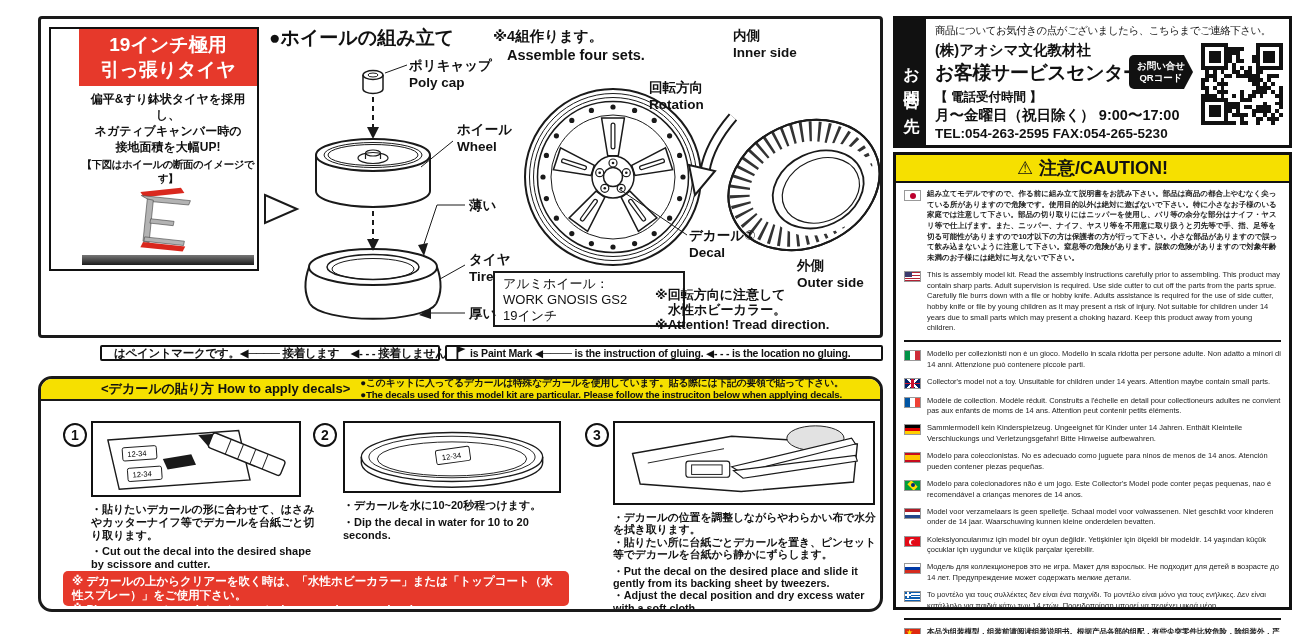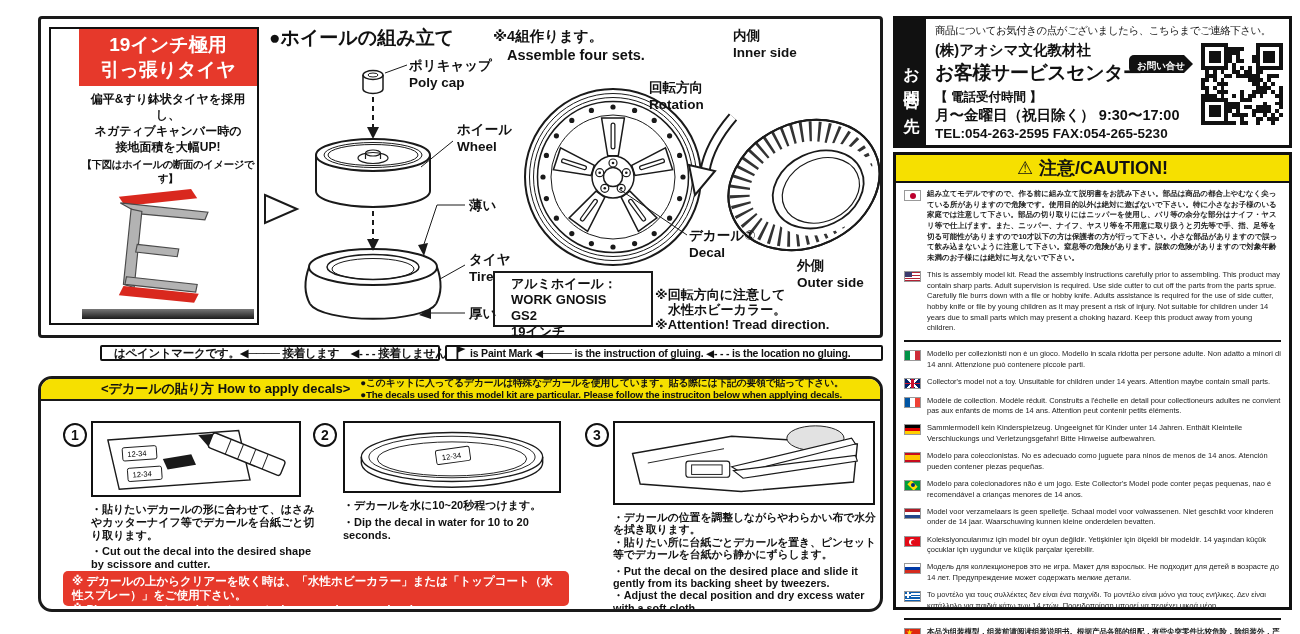--- a/index.html
+++ b/index.html
@@ -3,33 +3,33 @@
 <meta charset="utf-8">
 <style>
   html,body{margin:0;padding:0;background:#e8e8e8;}
   *{box-sizing:border-box;}
   #page{position:relative;width:1300px;height:634px;background:#fff;font-family:"Liberation Sans","DejaVu Sans",sans-serif;color:#111;overflow:hidden;}
 
   
   #top-box{position:absolute;left:38px;top:16px;width:845px;height:322px;border:3px solid #1a1a1a;border-radius:4px;background:#fff;}
   #top-svg{position:absolute;left:0;top:0;width:839px;height:316px;}
 
-  #feature-box{position:absolute;left:8px;top:8px;width:210px;height:298px;border:2.5px solid #111;background:#fff;display:flex;flex-direction:column;padding-left:28px;}
+  #feature-box{position:absolute;left:8px;top:8px;width:210px;height:244px;border:2.5px solid #111;background:#fff;display:flex;flex-direction:column;padding-left:28px;}
   #feature-head{background:#e6392b;color:#fff;text-align:center;font-weight:bold;font-size:19px;line-height:25px;padding:3px 0 4px;}
   .feat-desc{font-size:12px;font-weight:bold;text-align:center;line-height:16px;margin-top:5px;}
   .feat-note{font-size:10.4px;font-weight:bold;text-align:center;margin-top:3px;letter-spacing:-0.4px;}
   #cross-svg{flex:1;width:100%;}
   #ground-bar{height:10px;margin:0 3px 4px;background:linear-gradient(#777,#1c1c1c);}
 
   .lbl{position:absolute;font-weight:bold;font-size:13.5px;line-height:17px;white-space:nowrap;}
   .lbl .en{font-weight:bold;}
   #asm-heading{position:absolute;left:228px;top:6px;font-size:19px;font-weight:bold;}
   #sets-note{position:absolute;left:452px;top:8px;font-size:14.5px;font-weight:bold;line-height:19px;}
   #sets-note .en{padding-left:14px;}
-  #spec-box{position:absolute;left:452px;top:252px;width:160px;height:56px;border:2px solid #1a1a1a;font-size:13px;font-weight:bold;line-height:16px;padding:3px 16px;}
+  #spec-box{position:absolute;left:452px;top:252px;width:192px;height:56px;border:2px solid #1a1a1a;font-size:13px;font-weight:normal;line-height:16px;padding:3px 8px;}
   #attention-note{position:absolute;left:614px;top:268px;font-size:13px;font-weight:bold;line-height:15px;}
 
   
   .legend-box{position:absolute;top:345px;height:16px;border:2px solid #111;border-radius:2px;display:flex;align-items:center;gap:4px;padding:0 8px;font-weight:bold;white-space:nowrap;background:#fff;}
   #legend-jp{left:100px;width:340px;font-size:11.5px;letter-spacing:-0.3px;}
   #legend-en{left:445px;width:438px;font-size:10.5px;letter-spacing:-0.2px;}
 
   
   #decal-box{position:absolute;left:38px;top:376px;width:845px;height:236px;border:3px solid #1a1a1a;border-radius:14px;background:#fff;overflow:hidden;}
   #decal-head{height:22px;background:#f6e000;border-bottom:2.5px solid #1a1a1a;display:flex;align-items:center;}
@@ -46,21 +46,21 @@
   
   #contact-box{position:absolute;left:893px;top:16px;width:399px;height:132px;border:3px solid #111;display:flex;background:#fff;}
   #contact-bar{width:30px;background:#111;color:#fff;display:flex;align-items:center;justify-content:center;writing-mode:vertical-rl;text-orientation:upright;font-size:16px;font-weight:bold;letter-spacing:3px;}
   #contact-content{flex:1;position:relative;padding:5px 8px 4px 9px;}
   .c-notice{font-size:10.5px;font-weight:normal;letter-spacing:-0.5px;white-space:nowrap;}
   .c-company{font-size:14.5px;font-weight:bold;margin-top:3px;}
   .c-center{font-size:19px;font-weight:bold;letter-spacing:-0.5px;}
   .c-hours-title{font-size:12.5px;font-weight:bold;margin-top:3px;}
   .c-hours{font-size:14.5px;font-weight:bold;}
   .c-tel{font-size:13.5px;font-weight:bold;margin-top:1px;}
-  #qr-badge{position:absolute;right:96px;top:36px;width:64px;height:18px;background:#111;color:#fff;border-radius:5px 0 0 5px;clip-path:polygon(0 0,calc(100% - 9px) 0,100% 50%,calc(100% - 9px) 100%,0 100%);font-size:9.5px;font-weight:bold;text-align:center;line-height:11.5px;padding-top:5px;}
+  #qr-badge{position:absolute;right:96px;top:36px;width:64px;height:34px;background:#111;color:#fff;border-radius:5px 0 0 5px;clip-path:polygon(0 0,calc(100% - 9px) 0,100% 50%,calc(100% - 9px) 100%,0 100%);font-size:9.5px;font-weight:bold;text-align:center;line-height:11.5px;padding-top:5px;}
   #qr-code{position:absolute;right:6px;top:24px;width:82px;height:82px;}
 
   
   #caution-box{position:absolute;left:893px;top:152px;width:399px;height:458px;border:3px solid #111;background:#fff;}
   #caution-head{height:28px;background:#f6e000;border-bottom:2.5px solid #111;display:flex;align-items:center;justify-content:center;font-size:18px;font-weight:bold;gap:6px;}
   #caution-body{padding:6px 8px 4px;}
   .c-row{display:flex;gap:6px;margin-bottom:6.5px;align-items:flex-start;}
   .c-row p{margin:0;font-size:7.5px;line-height:1.42;color:#222;}
   .c-row.jp p,.c-row.cn p{font-weight:bold;}
   .c-sep{height:2px;background:#111;margin:4px 0 7px;}
@@ -383,21 +383,21 @@
     </div>
   </div>
 
   <div id="contact-box">
     <div id="contact-bar">お問合せ先</div>
     <div id="contact-content">
       <div class="c-notice">商品についてお気付きの点がございましたら、こちらまでご連絡下さい。</div>
       <div class="c-company">(株)アオシマ文化教材社</div>
       <div class="c-center">お客様サービスセンター</div>
       <div class="c-hours-title">【 電話受付時間 】</div>
-      <div class="c-hours">月〜金曜日（祝日除く） 9:30〜17:00</div>
+      <div class="c-hours">月〜金曜日（祝日除く） 9:00〜17:00</div>
       <div class="c-tel">TEL:054-263-2595  FAX:054-265-5230</div>
       <div id="qr-badge">
         <div>お問い合せ</div>
         <div>QRコード</div>
       </div>
       <div id="qr-code"><svg viewBox="0 0 21 21" width="100%" height="100%" shape-rendering="crispEdges" fill="#111">
             <rect x="0" y="0" width="1" height="1"></rect>
             <rect x="1" y="0" width="1" height="1"></rect>
             <rect x="2" y="0" width="1" height="1"></rect>
             <rect x="3" y="0" width="1" height="1"></rect>

